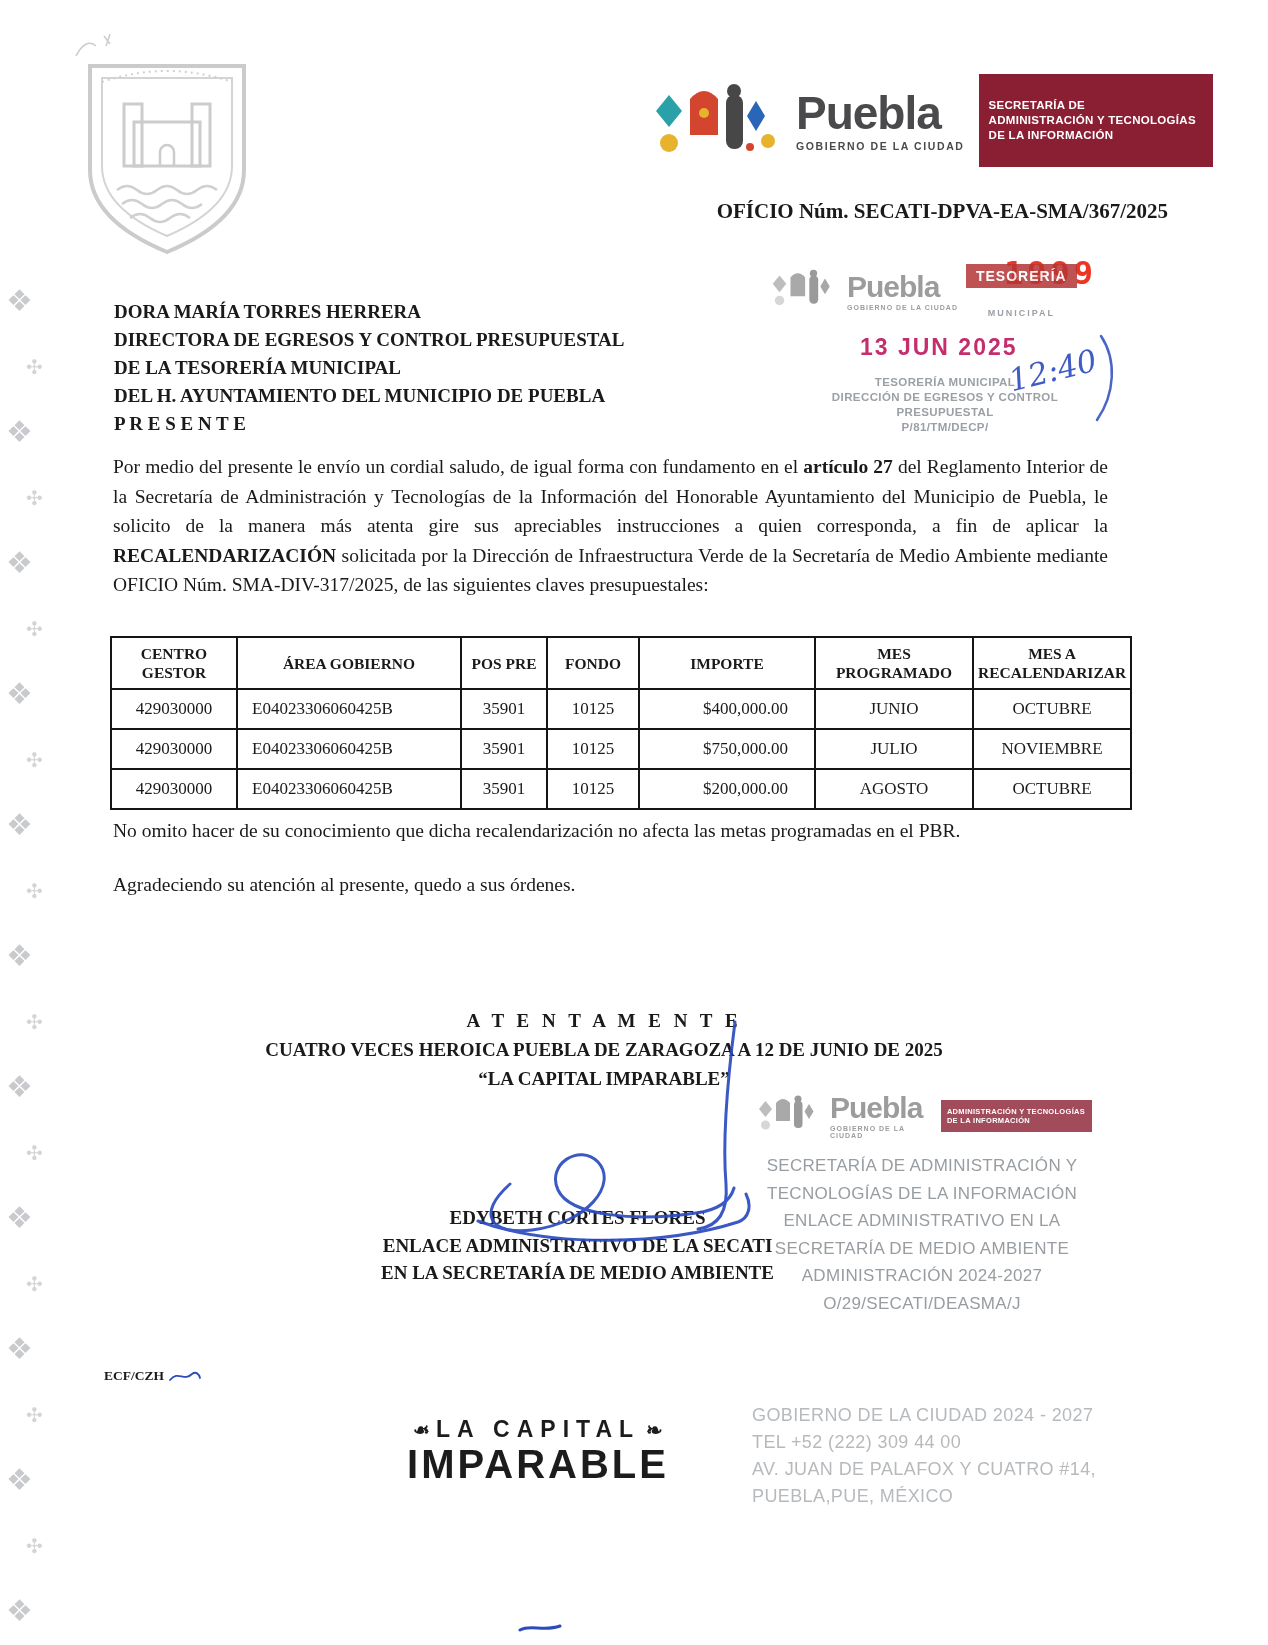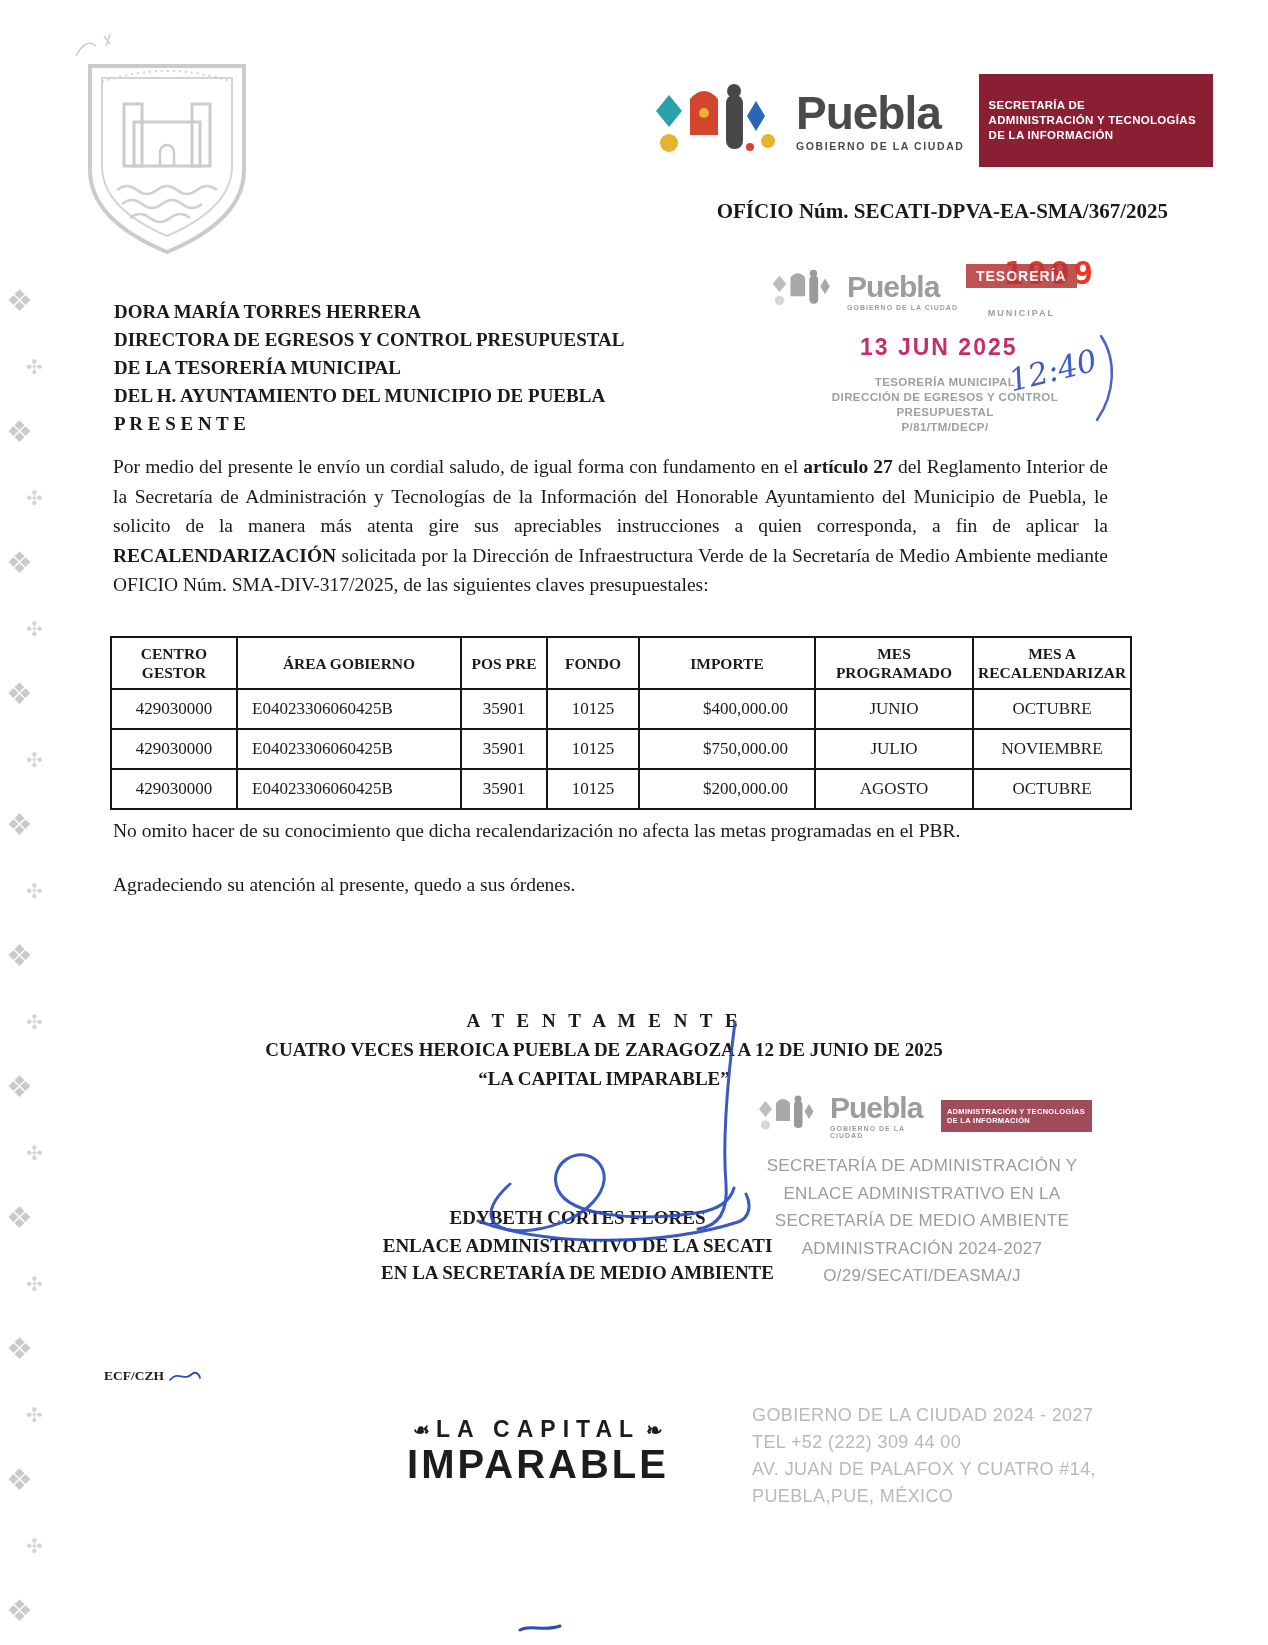--- a/index.html
+++ b/index.html
@@ -353,20 +353,21 @@
         <span class="brand">Puebla</span>
         <span class="brand-sub">GOBIERNO DE LA CIUDAD</span>
       </div>
       <div class="maroon-box small">
           <div>ADMINISTRACIÓN Y TECNOLOGÍAS</div>
           <div>DE LA INFORMACIÓN</div>
         </div>
     </div>
     <div class="stamp2-lines">
         <div>SECRETARÍA DE ADMINISTRACIÓN Y</div>
+        <div>TECNOLOGÍAS DE LA INFORMACIÓN</div>
         <div>ENLACE ADMINISTRATIVO EN LA</div>
         <div>SECRETARÍA DE MEDIO AMBIENTE</div>
         <div>ADMINISTRACIÓN 2024-2027</div>
         <div>O/29/SECATI/DEASMA/J</div>
       </div>
   </div>
 
   <div class="initials">
     <span>ECF/CZH</span>
     <svg width="34" height="16" viewBox="0 0 34 16">

